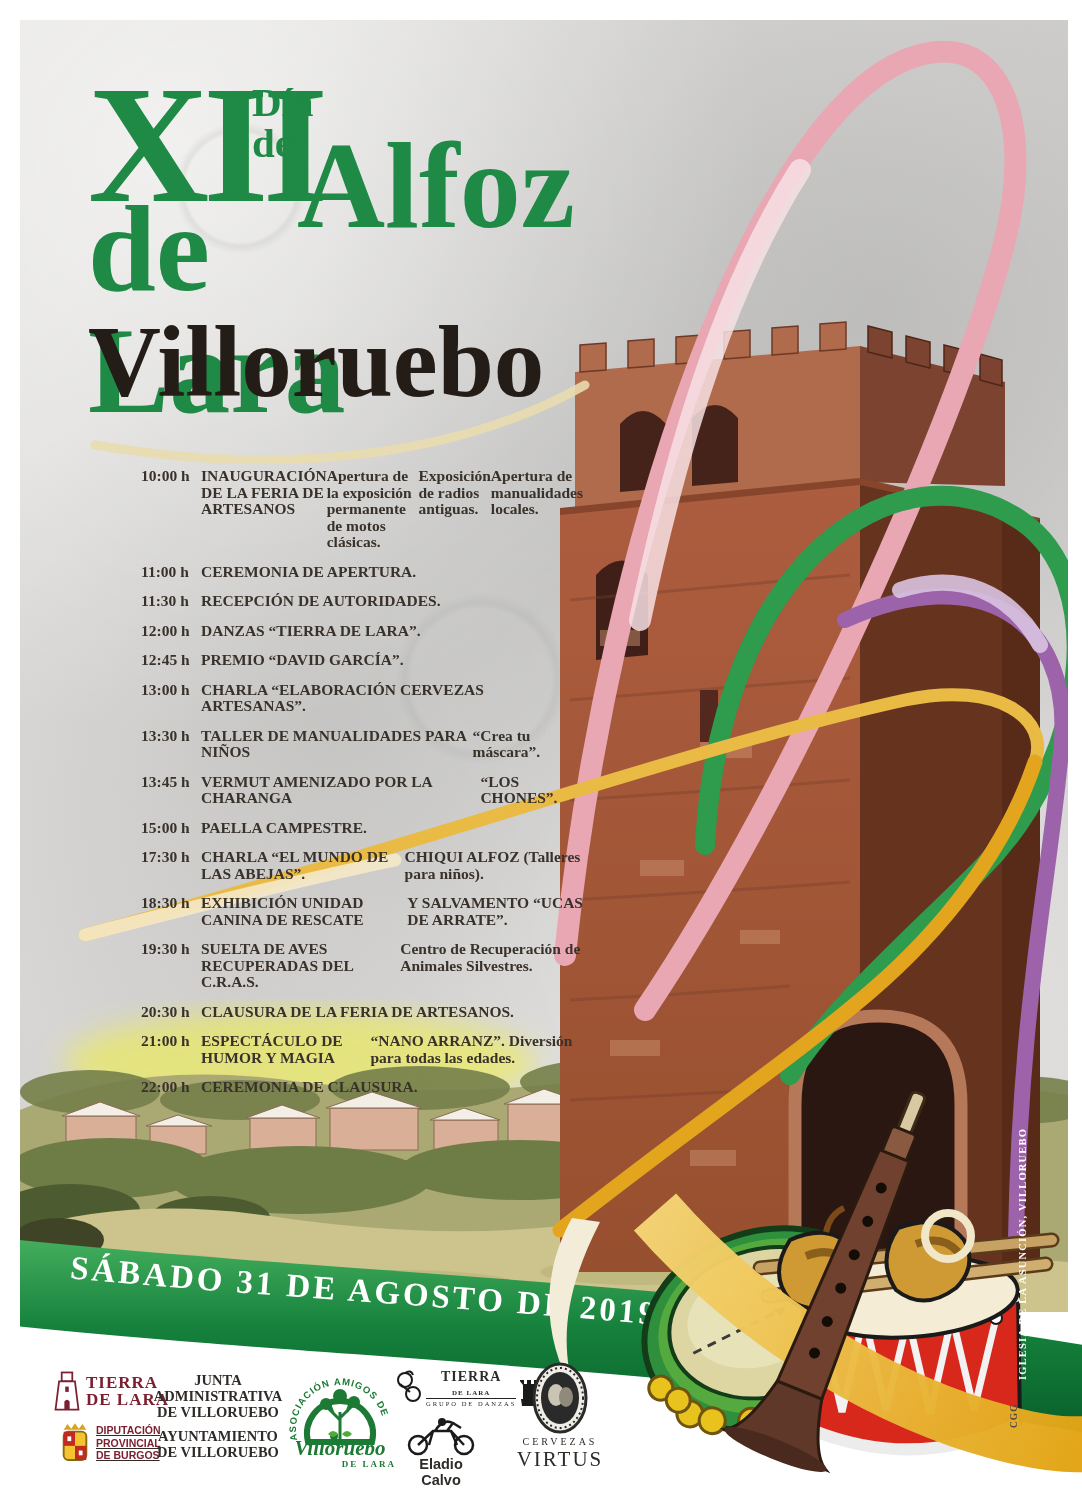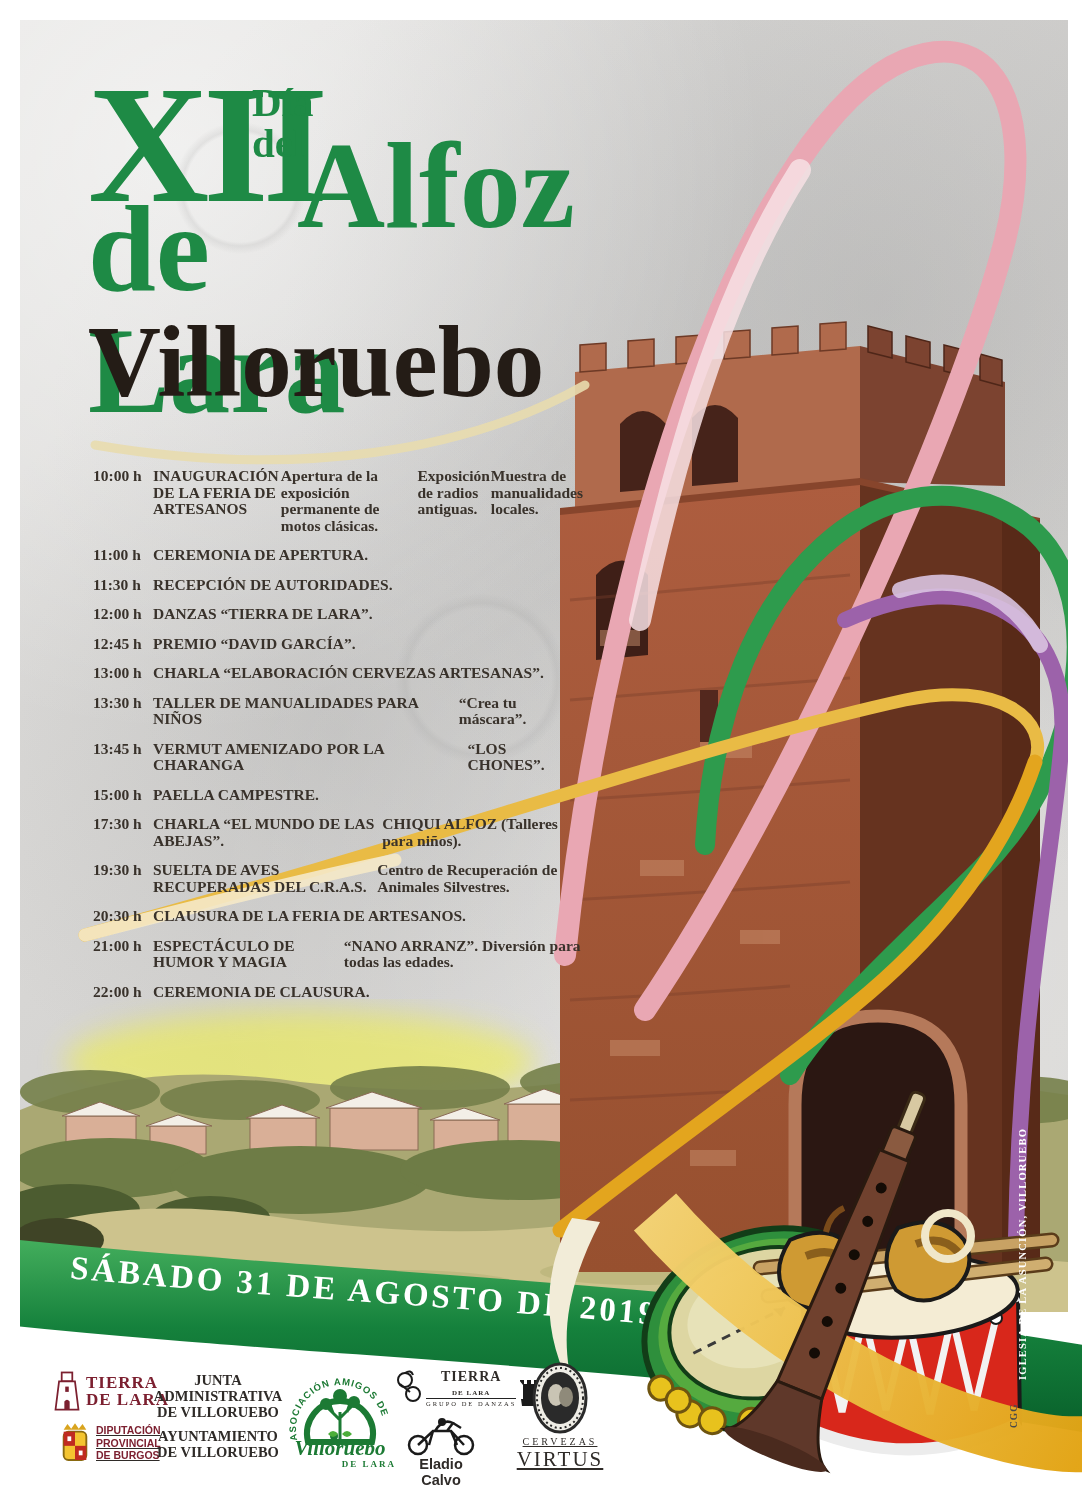--- a/index.html
+++ b/index.html
@@ -24,21 +24,21 @@
   
   .title-block{position:absolute;left:0;top:0;z-index:6;color:#1e8a45;}
   .t-xii{position:absolute;left:88px;top:60px;font-size:168px;line-height:1;font-weight:bold;letter-spacing:-6px;}
   .t-dia{position:absolute;left:252px;top:82px;font-size:41px;line-height:1;font-weight:bold;}
   .t-alfoz{position:absolute;left:297px;top:99px;font-size:122px;line-height:1;font-weight:bold;margin-top:26px;}
   .t-delara{position:absolute;left:88px;top:188px;font-size:122px;line-height:1;font-weight:bold;}
   .t-town{position:absolute;left:88px;top:312px;font-size:101px;line-height:1;font-weight:bold;color:#241c16;}
   
   .schedule{position:absolute;left:93px;top:468px;width:490px;z-index:6;color:#39322b;}
   .sch-item{display:flex;gap:9px;margin-bottom:13px;font-weight:bold;font-size:15.5px;line-height:16.5px;}
-  .sch-time{flex:0 0 51px;white-space:nowrap;}
+  .sch-time{flex:0 0 51px;white-space:nowrap;margin-left:48px;}
   .sch-lines{display:flex;}
   
   .sponsors{position:absolute;left:0;top:1340px;width:1072px;height:163px;z-index:6;color:#2f2b28;}
   .sp{position:absolute;}
   .tl-text{color:#7c2030;font-weight:bold;line-height:1;}
   .tl-big{font-size:17px;letter-spacing:1px;}
   .dp-text{color:#7c2030;font-family:"Liberation Sans",sans-serif;font-size:10.5px;font-weight:bold;line-height:12.5px;}
   .center-col{display:flex;flex-direction:column;align-items:center;text-align:center;}
   .junta{font-size:14.5px;font-weight:bold;line-height:16px;}
   .asoc{color:#1c7a34;text-align:center;}
@@ -284,21 +284,21 @@
     <span class="t-town">Villoruebo</span>
   </header>
 
   <section class="schedule">
     <div class="sch-item">
       <span class="sch-time">10:00 h</span>
       <span class="sch-lines">
           <span>INAUGURACIÓN DE LA FERIA DE ARTESANOS</span>
           <span>Apertura de la exposición permanente de motos clásicas.</span>
           <span>Exposición de radios antiguas.</span>
-          <span>Muestra de manualidades locales.</span>
+          <span>Apertura de manualidades locales.</span>
         </span>
     </div>
     <div class="sch-item">
       <span class="sch-time">11:00 h</span>
       <span class="sch-lines">
           <span>CEREMONIA DE APERTURA.</span>
         </span>
     </div>
     <div class="sch-item">
       <span class="sch-time">11:30 h</span>
@@ -342,20 +342,27 @@
       <span class="sch-time">15:00 h</span>
       <span class="sch-lines">
           <span>PAELLA CAMPESTRE.</span>
         </span>
     </div>
     <div class="sch-item">
       <span class="sch-time">17:30 h</span>
       <span class="sch-lines">
           <span>CHARLA “EL MUNDO DE LAS ABEJAS”.</span>
           <span>CHIQUI ALFOZ (Talleres para niños).</span>
+        </span>
+    </div>
+    <div class="sch-item">
+      <span class="sch-time">18:30 h</span>
+      <span class="sch-lines">
+          <span>EXHIBICIÓN UNIDAD CANINA DE RESCATE</span>
+          <span>Y SALVAMENTO “UCAS DE ARRATE”.</span>
         </span>
     </div>
     <div class="sch-item">
       <span class="sch-time">19:30 h</span>
       <span class="sch-lines">
           <span>SUELTA DE AVES RECUPERADAS DEL C.R.A.S.</span>
           <span>Centro de Recuperación de Animales Silvestres.</span>
         </span>
     </div>
     <div class="sch-item">
@@ -458,21 +465,21 @@
         <g stroke="#1a1a1a" stroke-width="2.5" fill="none">
           <circle cx="13" cy="31" r="9"></circle>
             <circle cx="59" cy="31" r="9"></circle>
           <path d="M13 31 L28 17 L46 17 L59 31 M28 17 L24 31 M46 17 L52 31 M30 17 Q38 4 48 9 L42 17 M48 9 L56 14"></path>
         </g>
         <circle cx="37" cy="8" r="4" fill="#1a1a1a"></circle>
       </svg>
       <span class="eladio-name">Eladio Calvo</span>
     </div>
 
-    <div class="sp center-col" style="left:512px;top:22px;width:96px;text-decoration:underline;">
+    <div class="sp center-col" style="left:512px;top:22px;width:96px;">
       <svg width="66" height="74" viewBox="0 0 66 74">
         <ellipse cx="33" cy="36" rx="26" ry="34" fill="#efede6" stroke="#2a2a2a" stroke-width="3"></ellipse>
         <ellipse cx="33" cy="36" rx="19" ry="26" fill="#2a2a2a"></ellipse>
         <ellipse cx="29" cy="33" rx="8" ry="11" fill="#c9c4b4"></ellipse>
         <ellipse cx="39" cy="35" rx="7" ry="10" fill="#8f8a7a"></ellipse>
         <ellipse cx="33" cy="36" rx="23" ry="30" fill="none" stroke="#2a2a2a" stroke-width="2" stroke-dasharray="2 3"></ellipse>
       </svg>
       <span class="virtus-cervezas">CERVEZAS</span>
       <span class="virtus-name">VIRTUS</span>
     </div>

